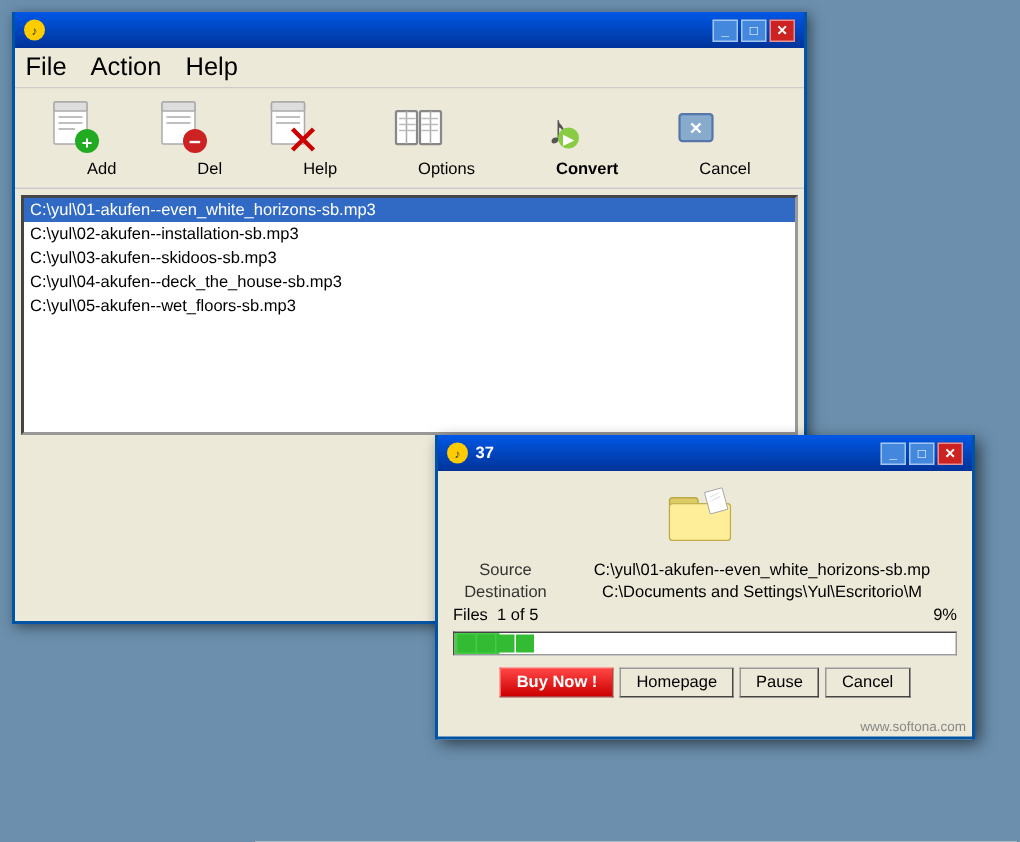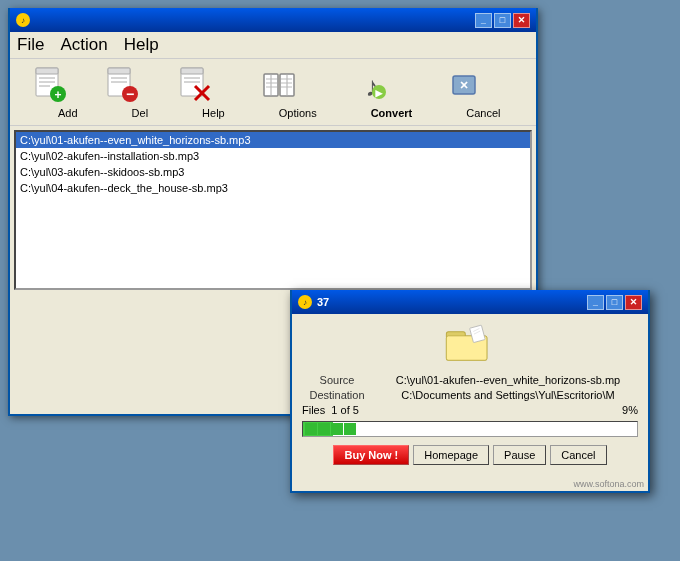--- a/index.html
+++ b/index.html
@@ -401,20 +401,21 @@
       <span class="toolbar-label">Cancel</span>
     </div>
 
   </div>
 
   <div class="file-list-container">
     <div class="file-item selected">C:\yul\01-akufen--even_white_horizons-sb.mp3</div>
     <div class="file-item">C:\yul\02-akufen--installation-sb.mp3</div>
     <div class="file-item">C:\yul\03-akufen--skidoos-sb.mp3</div>
     <div class="file-item">C:\yul\04-akufen--deck_the_house-sb.mp3</div>
+    <div class="file-item">C:\yul\05-akufen--wet_floors-sb.mp3</div>
   </div>
 
   <div class="bottom-area"></div>
 </div>
 
 <div class="progress-window">
 
   <div class="progress-title-bar">
     <div class="progress-title-left">
       <div class="title-icon">♪</div>

